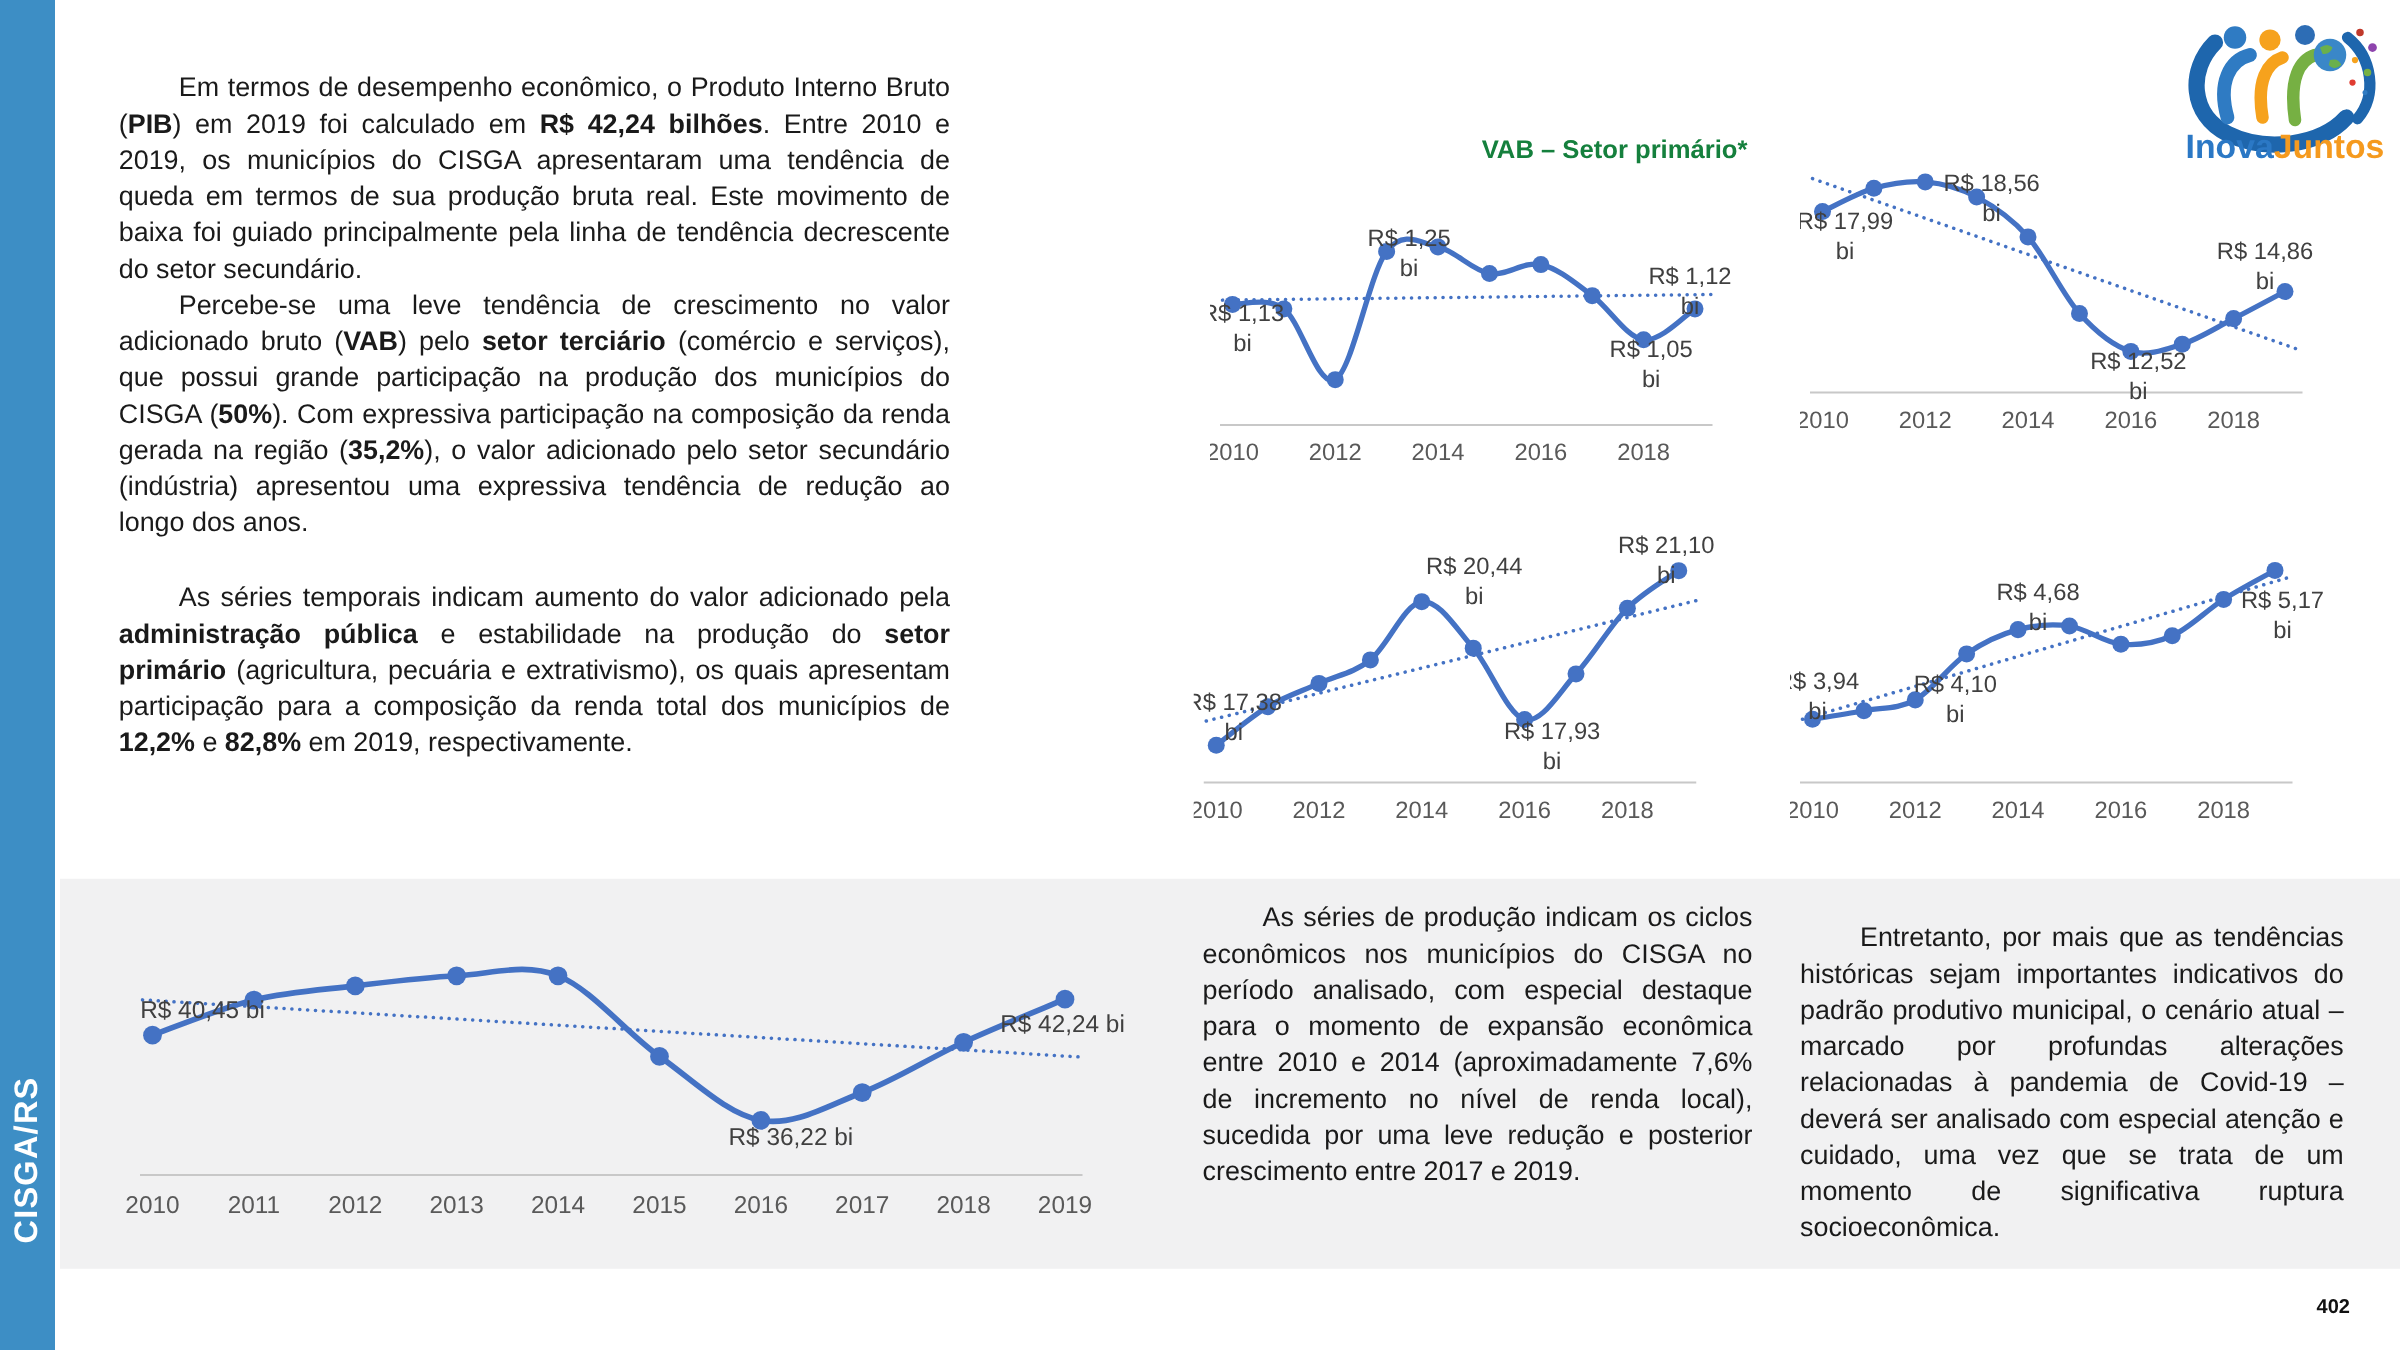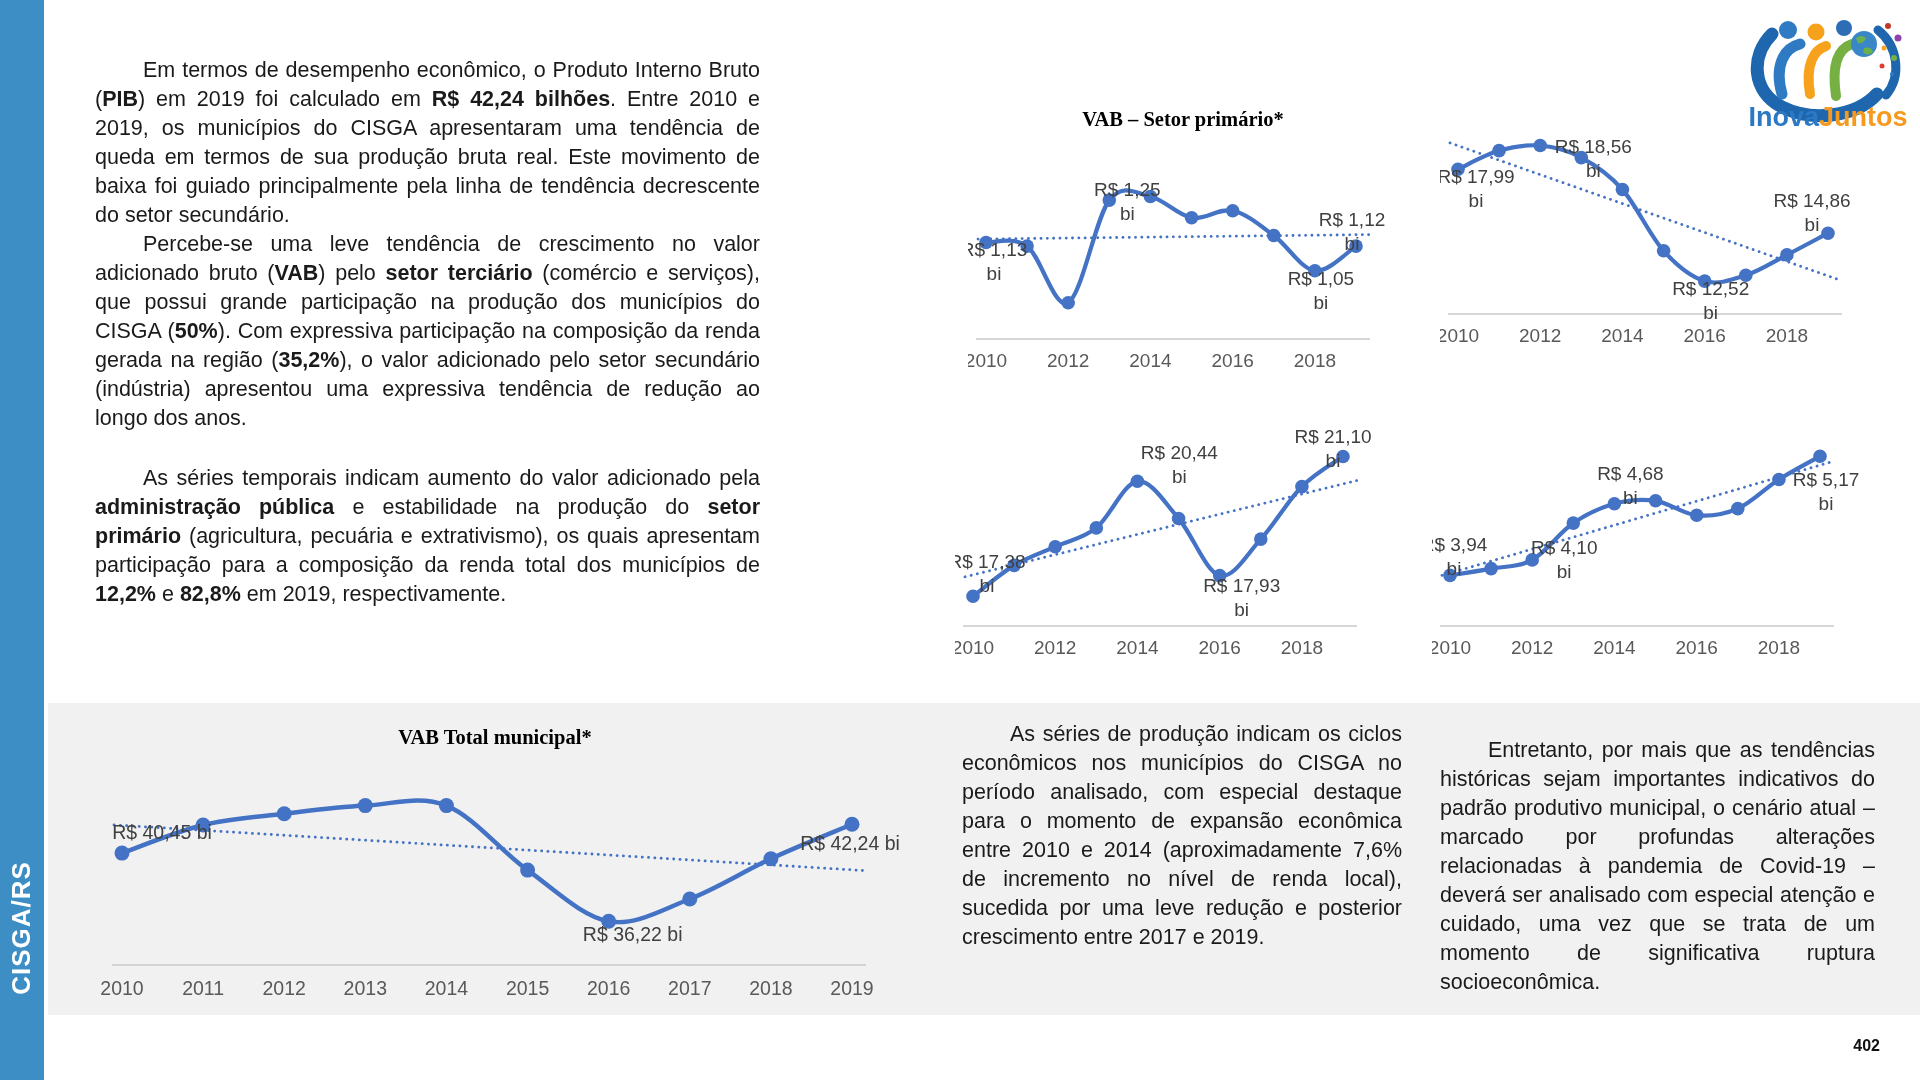--- a/index.html
+++ b/index.html
@@ -19,21 +19,21 @@
   }
   .maintext p{margin:0;text-indent:48px;}
   .maintext p.spaced{margin-top:31px;}
   .botcol{
     position:absolute;top:720px;font-size:21.5px;line-height:29px;text-align:justify;
   }
   .botcol p{margin:0;text-indent:48px;}
   #botcol1{left:962px;width:440px;}
   #botcol2{left:1440px;width:435px;margin-top:16px;}
   .chart{position:absolute;}
-  .chart-title{font-weight:bold;font-size:20.5px;text-align:center;color:#000000;margin-bottom:2px;white-space:nowrap;font-family:Liberation Serif, serif;}
+  .chart-title{font-weight:bold;font-size:20.5px;text-align:right;color:#15803d;margin-bottom:2px;white-space:nowrap;}
   .footnote{position:absolute;left:118px;top:1038px;font-size:18px;color:#111;margin-top:48px;}
   .pagenum{position:absolute;right:40px;top:1037px;font-size:16px;font-weight:bold;color:#111;}
   .logo{position:absolute;left:1742px;top:4px;width:172px;height:130px;}
   svg{display:block;}
 </style>
 </head>
 <body>
 
 <div class="sidebar"></div>
 <div class="sidebar-label">CISGA/RS</div>
@@ -193,21 +193,20 @@
         <text x="132.2" y="157.9" font-size="19" fill="#404040" text-anchor="middle" font-family="Liberation Sans, sans-serif">bi</text>
         <text x="198.4" y="59.7" font-size="19" fill="#404040" text-anchor="middle" font-family="Liberation Sans, sans-serif">R$ 4,68</text>
         <text x="198.4" y="83.7" font-size="19" fill="#404040" text-anchor="middle" font-family="Liberation Sans, sans-serif">bi</text>
         <text x="394.0" y="66.3" font-size="19" fill="#404040" text-anchor="middle" font-family="Liberation Sans, sans-serif">R$ 5,17</text>
         <text x="394.0" y="90.3" font-size="19" fill="#404040" text-anchor="middle" font-family="Liberation Sans, sans-serif">bi</text>
       </svg>
     </div>
 </div>
 
 <div class="chart" style="left:80px;top:726px;width:830px;">
-  <div class="chart-title">VAB Total municipal*</div>
   <div class="plot">
       <svg width="830" height="250" viewBox="0 0 830 250">
         <line x1="32" y1="214" x2="786" y2="214" stroke="#c8c8c8" stroke-width="1.5"></line>
         <line x1="34" y1="73.9" x2="786" y2="119.7" stroke="#4472c4" stroke-width="2.8" stroke-linecap="round" stroke-dasharray="0.1 6.2"></line>
         <path d="M42,102.1440677966101 C55.5,97.4 96.1,80.5 123.1,74.0 C150.1,67.4 177.2,65.9 204.2,62.7 C231.3,59.5 258.3,56.0 285.3,54.6 C312.4,53.3 339.4,43.9 366.4,54.6 C393.5,65.4 420.5,99.8 447.6,119.1 C474.6,138.3 501.6,165.4 528.7,170.3 C555.7,175.1 582.7,158.4 609.8,148.0 C636.8,137.6 663.9,120.2 690.9,107.8 C717.9,95.3 758.5,79.1 772.0,73.3" fill="none" stroke="#4472c4" stroke-width="4.5" stroke-linecap="round"></path>
         <circle cx="42.0" cy="102.1" r="7.5" fill="#4472c4"></circle>
         <circle cx="123.1" cy="74.0" r="7.5" fill="#4472c4"></circle>
         <circle cx="204.2" cy="62.7" r="7.5" fill="#4472c4"></circle>
         <circle cx="285.3" cy="54.6" r="7.5" fill="#4472c4"></circle>
         <circle cx="366.4" cy="54.6" r="7.5" fill="#4472c4"></circle>

